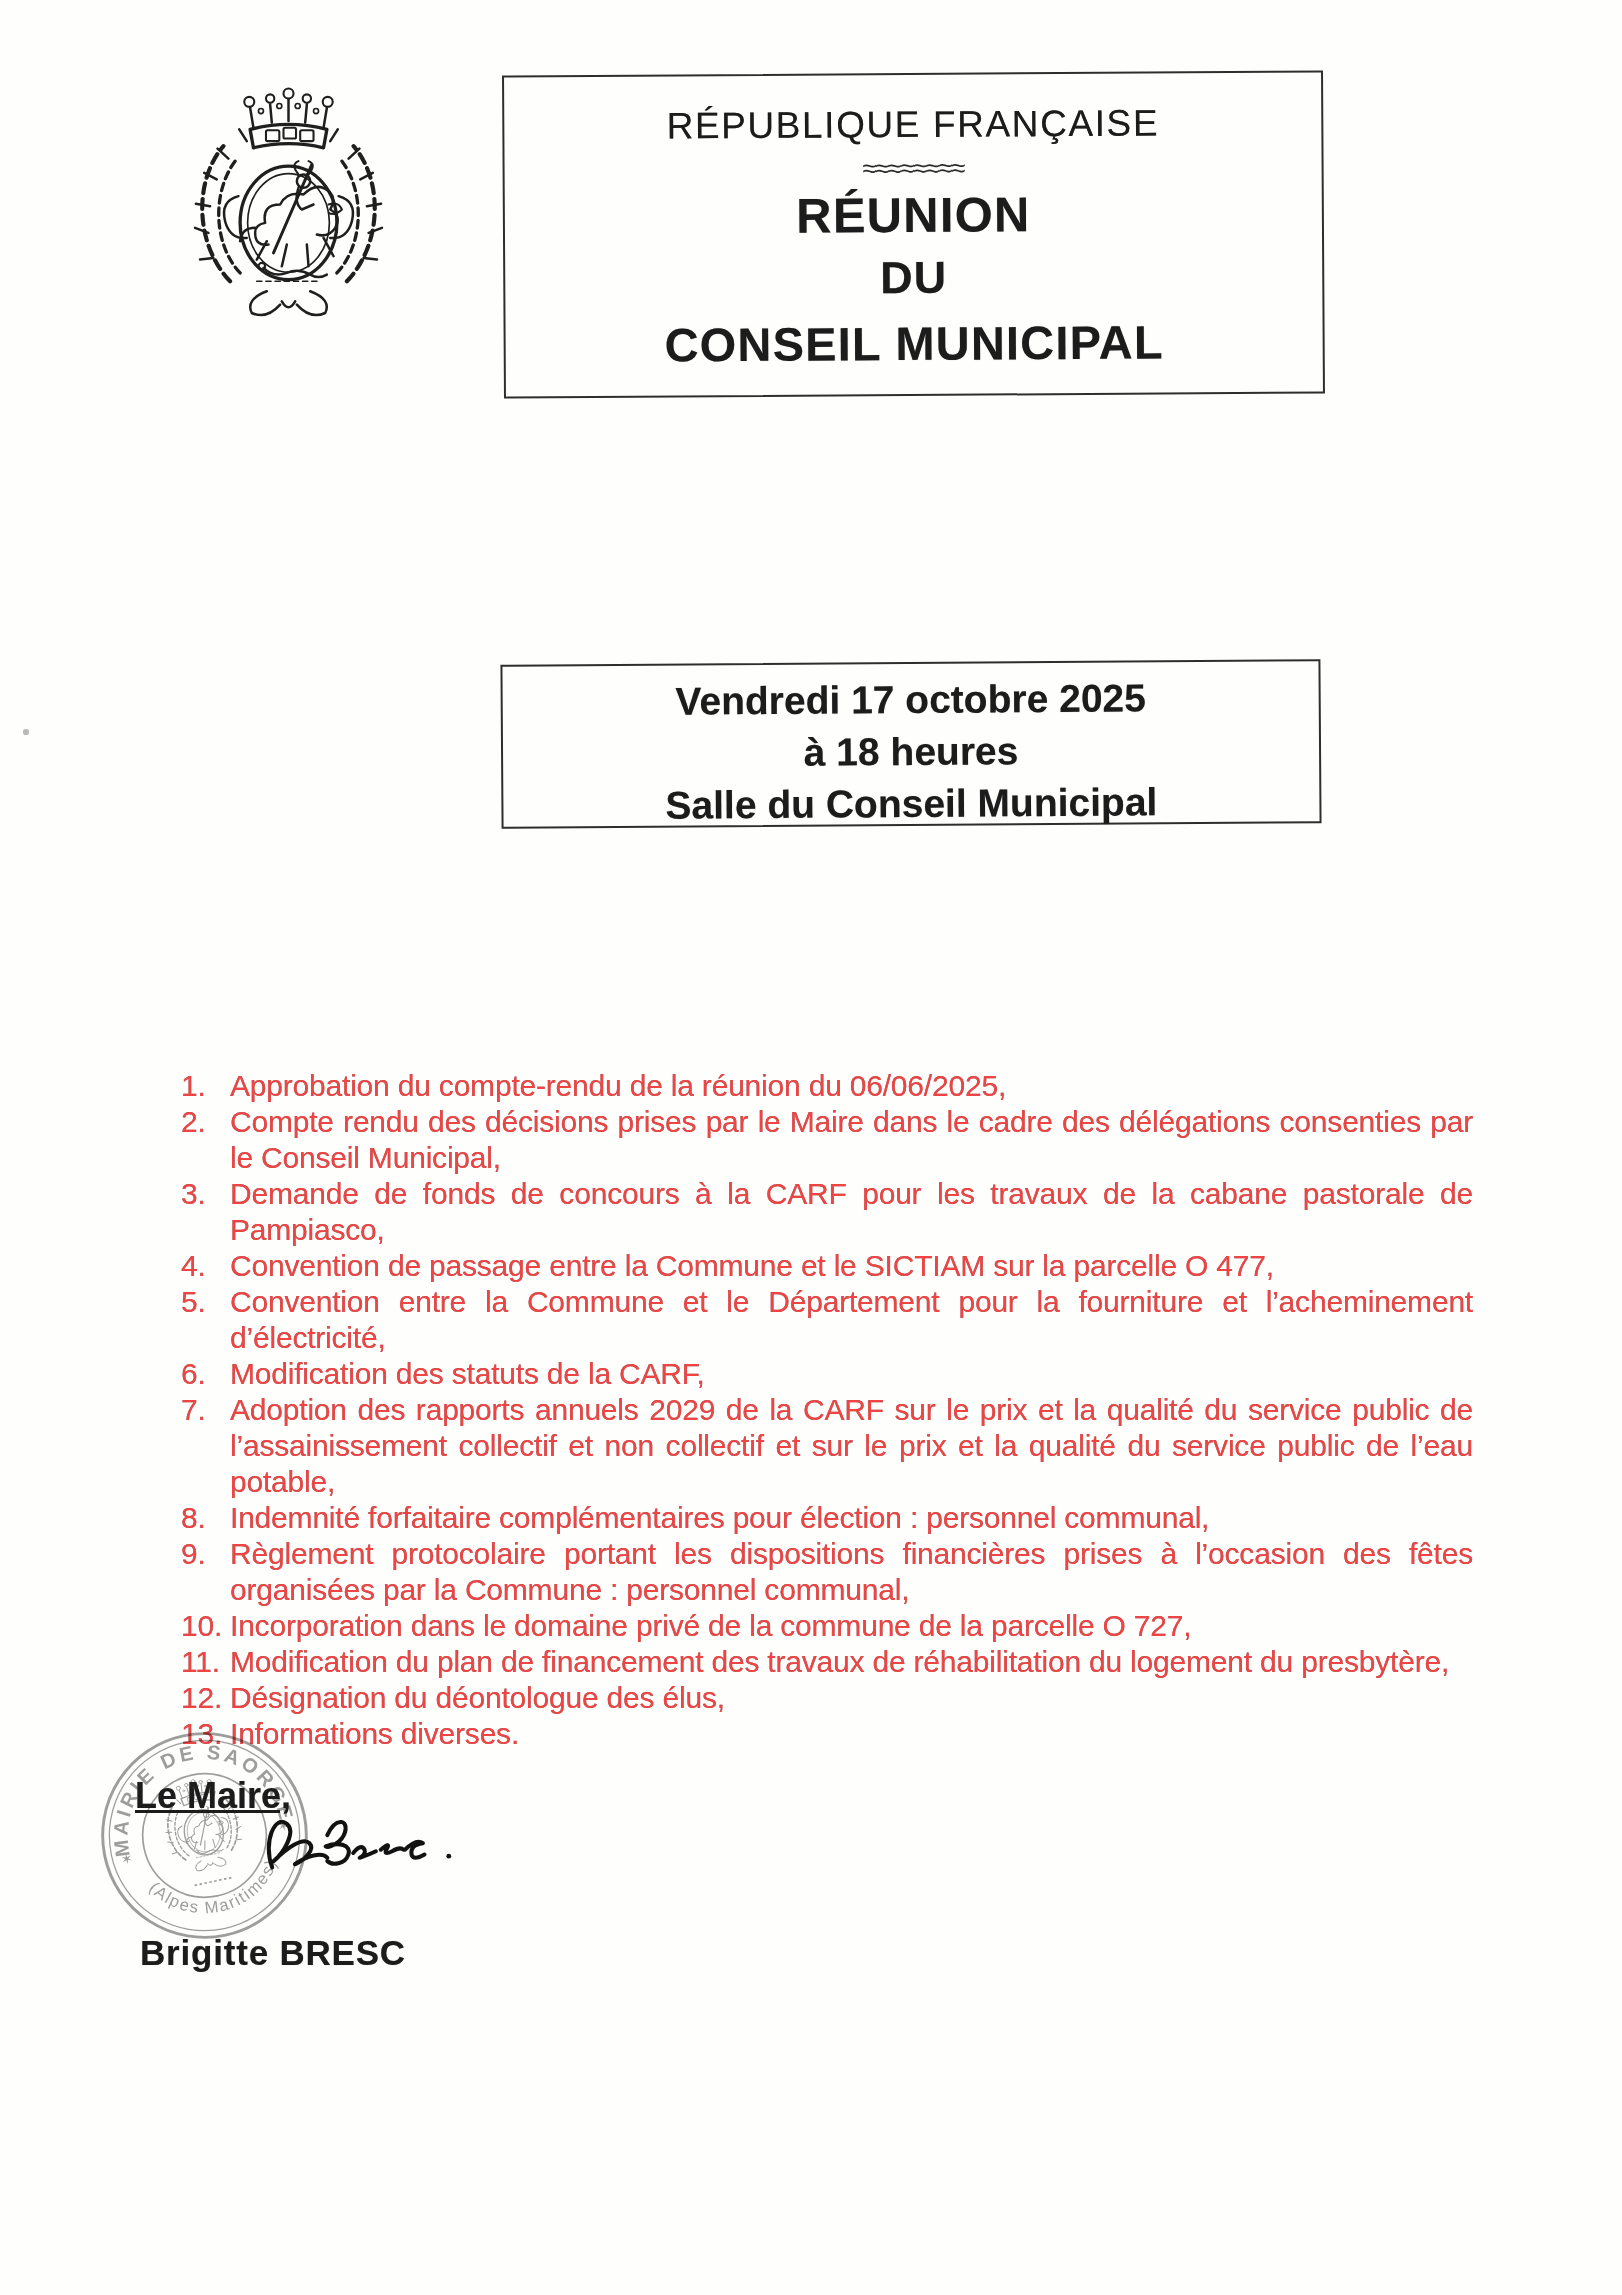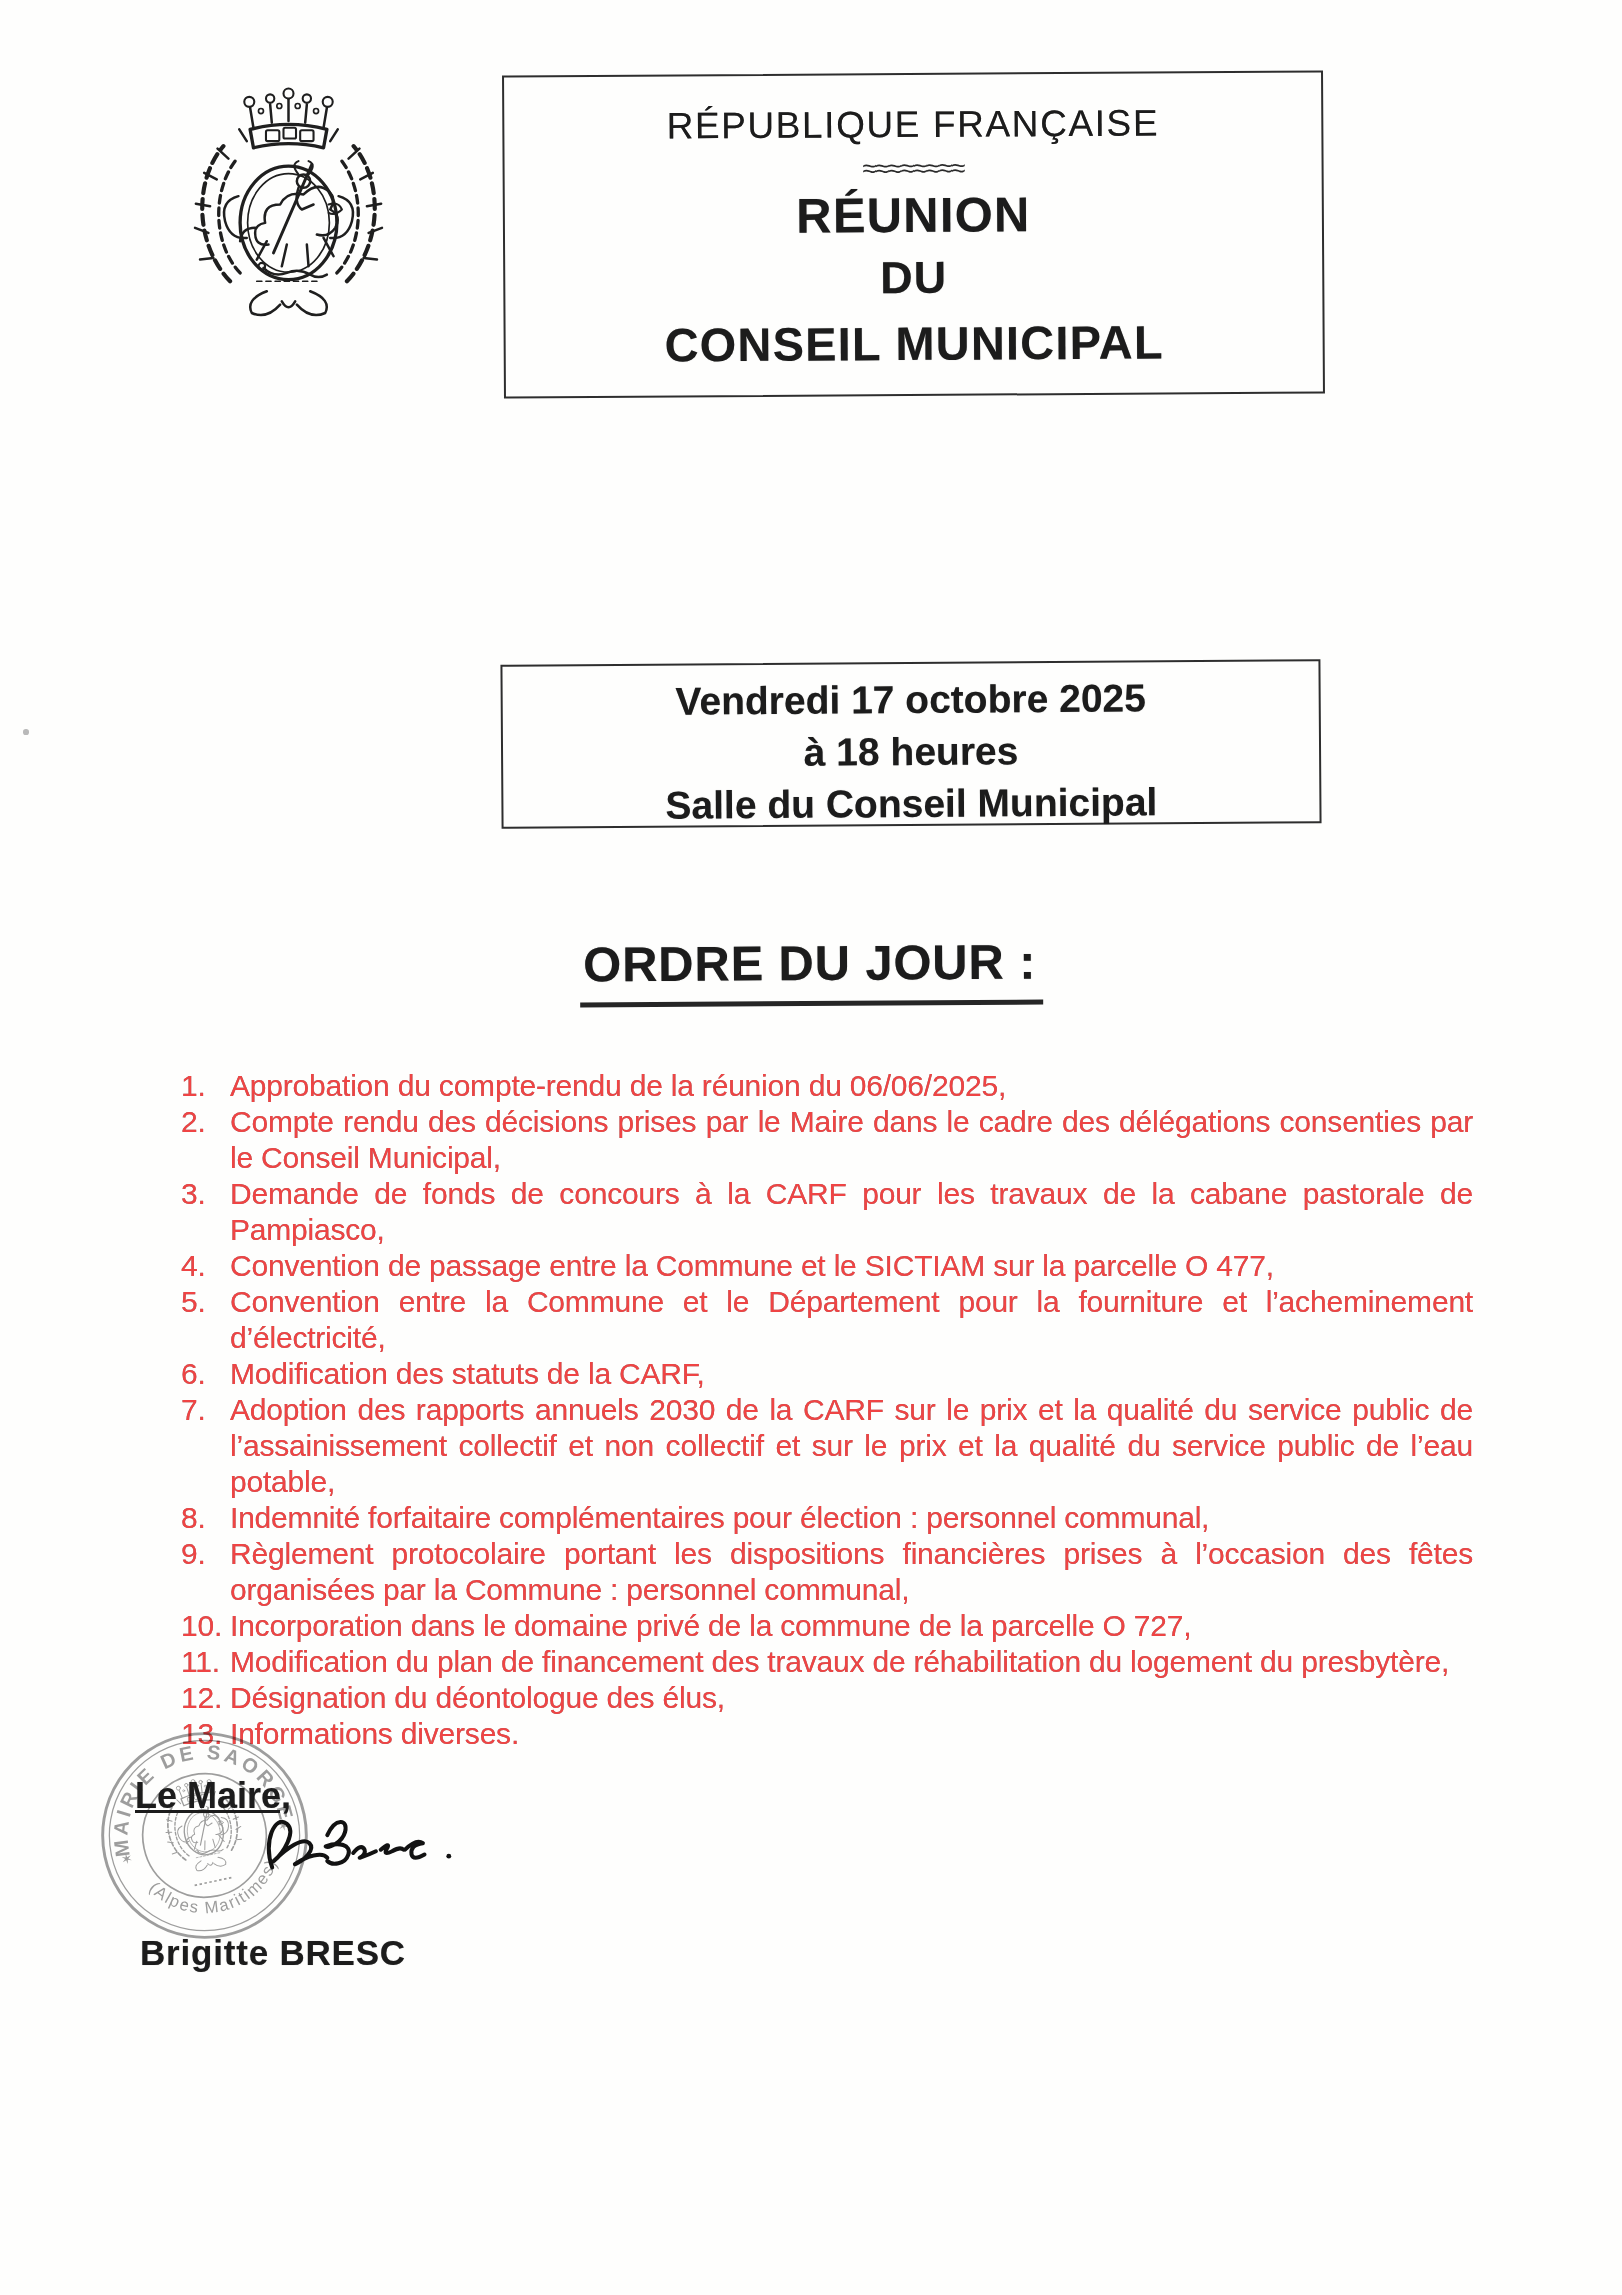--- a/index.html
+++ b/index.html
@@ -137,32 +137,29 @@
 
 
   <div class="speck"></div>
 
   <div class="date-box">
     <div>Vendredi 17 octobre 2025</div>
     <div>à 18 heures</div>
     <div>Salle du Conseil Municipal</div>
   </div>
 
-  <div class="agenda-title-wrap">
-    <span class="agenda-title">ORDRE DU JOUR :</span>
-  </div>
 
   <ol class="agenda">
       <li>Approbation du compte-rendu de la réunion du 06/06/2025,</li>
       <li>Compte rendu des décisions prises par le Maire dans le cadre des délégations consenties par le Conseil Municipal,</li>
       <li>Demande de fonds de concours à la CARF pour les travaux de la cabane pastorale de Pampiasco,</li>
       <li>Convention de passage entre la Commune et le SICTIAM sur la parcelle O 477,</li>
       <li>Convention entre la Commune et le Département pour la fourniture et l’acheminement d’électricité,</li>
       <li>Modification des statuts de la CARF,</li>
-      <li>Adoption des rapports annuels 2030 de la CARF sur le prix et la qualité du service public de l’assainissement collectif et non collectif et sur le prix et la qualité du service public de l’eau potable,</li>
+      <li>Adoption des rapports annuels 2029 de la CARF sur le prix et la qualité du service public de l’assainissement collectif et non collectif et sur le prix et la qualité du service public de l’eau potable,</li>
       <li>Indemnité forfaitaire complémentaires pour élection : personnel communal,</li>
       <li>Règlement protocolaire portant les dispositions financières prises à l’occasion des fêtes organisées par la Commune : personnel communal,</li>
       <li>Incorporation dans le domaine privé de la commune de la parcelle O 727,</li>
       <li>Modification du plan de financement des travaux de réhabilitation du logement du presbytère,</li>
       <li>Désignation du déontologue des élus,</li>
       <li>Informations diverses.</li>
     </ol>
 
   <svg class="stamp" viewBox="0 0 260 260">
     <g transform="rotate(-12 130 130)" fill="none" stroke="currentColor">

